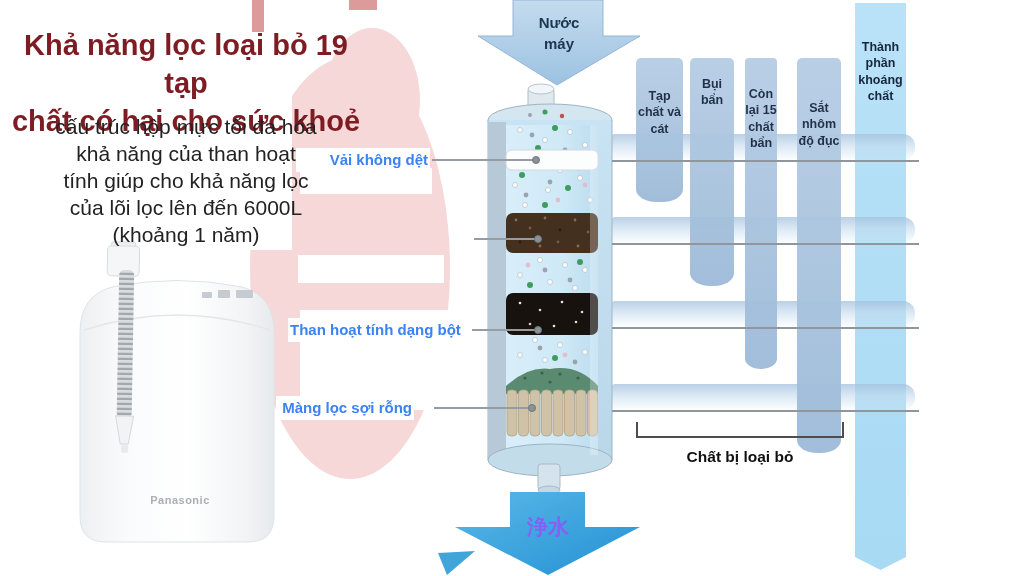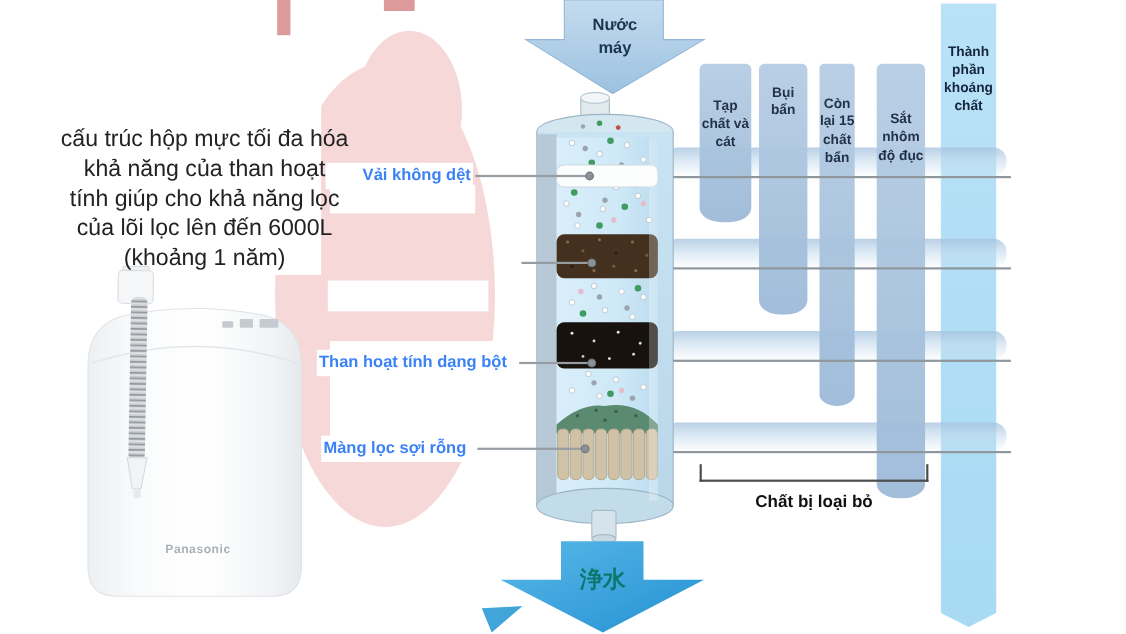--- a/index.html
+++ b/index.html
@@ -41,21 +41,21 @@
   
   .filter-svg { left:450px; top:70px; z-index:5; }
   .flabel { background:#fff; font-size:15px; font-weight:bold; color:#3b82f6;
             line-height:1.35; z-index:6; padding:2px 2px; }
 
   
   .arrow-svg { z-index:6; }
   .inlet-text { left:523px; top:12px; width:72px; text-align:center; font-size:15px;
                 line-height:21px; font-weight:bold; color:#1c3550; z-index:7; }
   .outlet-text { left:503px; top:513px; width:90px; text-align:center; font-size:21px;
-                 font-weight:bold; color:#0f766e; z-index:7; }
+                 font-weight:bold; color:#8b5cf6; z-index:7; }
 
   
   .bracket { left:636px; top:422px; width:208px; height:16px; z-index:6;
              border-left:2px solid #4d4d4d; border-right:2px solid #4d4d4d;
              border-bottom:2px solid #4d4d4d; }
   .bracket-label { left:616px; top:448px; width:248px; text-align:center;
                    font-size:15.5px; font-weight:bold; color:#101010; z-index:6; }
 </style>
 </head>
 <body>
@@ -66,20 +66,24 @@
     <ellipse cx="350" cy="268" rx="100" ry="211" fill="#f7d8d8"></ellipse>
     <ellipse cx="372" cy="100" rx="48" ry="72" fill="#f7d8d8"></ellipse>
     <rect x="0" y="0" width="292" height="250" fill="#ffffff"></rect>
     <rect x="300" y="168" width="132" height="26" fill="#ffffff"></rect>
     <rect x="298" y="255" width="146" height="28" fill="#ffffff"></rect>
     <rect x="300" y="310" width="178" height="100" fill="#ffffff"></rect>
     <rect x="252" y="0" width="12" height="32" fill="#dd9a9a"></rect>
     <rect x="349" y="0" width="28" height="10" fill="#dd9a9a"></rect>
   </svg>
 
+  <div class="abs title">
+    <span style="display:block">Khả năng lọc loại bỏ 19 tạp</span>
+    <span style="display:block">chất có hại cho sức khoẻ</span>
+  </div>
   <div class="abs subtitle">
     <span style="display:block">cấu trúc hộp mực tối đa hóa</span>
     <span style="display:block">khả năng của than hoạt</span>
     <span style="display:block">tính giúp cho khả năng lọc</span>
     <span style="display:block">của lõi lọc lên đến 6000L</span>
     <span style="display:block">(khoảng 1 năm)</span>
   </div>
 
   <svg class="abs device-svg" width="240" height="330" viewBox="0 0 240 330">
     <defs>
@@ -284,21 +288,21 @@
   <div class="abs lline" style="left:474px; top:238px; width:62px"></div>
   <div class="abs lline" style="left:472px; top:329px; width:64px"></div>
   <div class="abs lline" style="left:434px; top:407px; width:96px"></div>
   <div class="abs ldot" style="left:532px; top:156px"></div>
   <div class="abs ldot" style="left:534px; top:235px"></div>
   <div class="abs ldot" style="left:534px; top:326px"></div>
   <div class="abs ldot" style="left:528px; top:404px"></div>
 
   <div class="abs flabel" style="left:296px; top:148px; width:134px; text-align:right">Vải không dệt</div>
   <div class="abs flabel" style="left:288px; top:318px; width:180px; ">Than hoạt tính dạng bột</div>
-  <div class="abs flabel" style="left:292px; top:396px; width:138px; text-align:left">Màng lọc sợi rỗng</div>
+  <div class="abs flabel" style="left:276px; top:396px; width:138px; text-align:right">Màng lọc sợi rỗng</div>
 
   <svg class="abs arrow-svg" style="left:455px; top:0" width="206" height="90" viewBox="0 0 206 90">
     <defs>
       <linearGradient id="inArr" x1="0" y1="0" x2="0" y2="1">
         <stop offset="0" stop-color="#c4dbee"></stop>
           <stop offset="1" stop-color="#9cc2e1"></stop>
       </linearGradient>
     </defs>
     <polygon points="58,0 148,0 148,36 185,36 102,85 23,36 58,36" fill="url(#inArr)" stroke="#94b5d6" stroke-width="1"></polygon>
   </svg>

